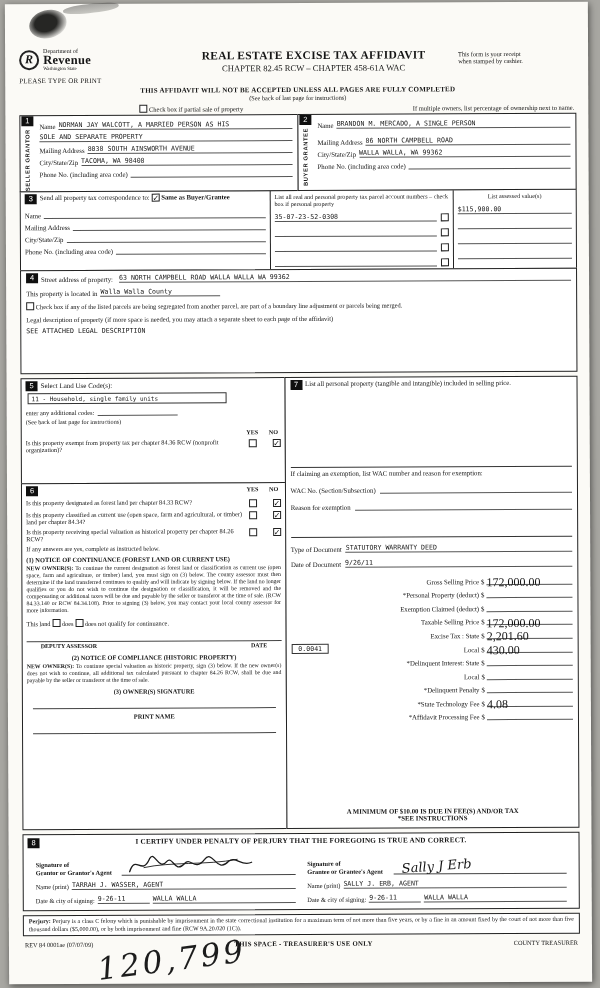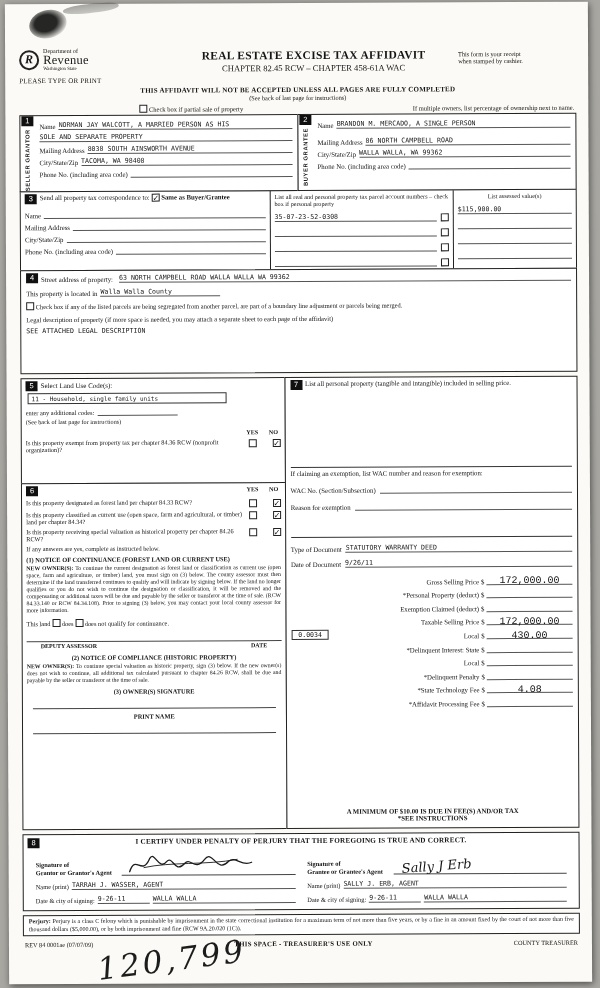--- a/index.html
+++ b/index.html
@@ -8,21 +8,21 @@
   .paper{position:absolute;left:7px;top:3px;width:583px;height:980px;background:#fbfaf6;box-shadow:1px 2px 7px rgba(0,0,0,.55);transform:rotate(-0.25deg);padding:36px 12px 6px 14px}
   .smudge{position:absolute;top:6px;left:24px;width:38px;height:28px;background:radial-gradient(ellipse at 45% 45%,#262624 0 38%,rgba(38,38,36,.4) 62%,transparent 78%);border-radius:50%;transform:rotate(-14deg)}
   .smudge2{position:absolute;top:0;left:58px;width:56px;height:9px;background:linear-gradient(#3a3a38,#8a8a84);opacity:.45;border-radius:45%;transform:rotate(-6deg)}
 
   .hdr{display:flex;align-items:flex-start;margin-top:8px}
   .logo-col{width:150px}
   .logo-row{display:flex;align-items:center;gap:4px}
   .logo-circle{width:20px;height:20px;border:2px solid #222;border-radius:50%;display:flex;align-items:center;justify-content:center;font-weight:bold;font-style:italic;font-size:12px;flex:0 0 auto}
   .logo-txt{line-height:1}
   .logo-dept{font-size:6px}
-  .logo-rev{font-size:12.5px;font-weight:normal;letter-spacing:.3px}
+  .logo-rev{font-size:12.5px;font-weight:bold;letter-spacing:.3px}
   .logo-sub{font-size:4.8px}
   .ptp{font-size:7px;margin-top:6px;letter-spacing:.2px}
   .title-col{flex:1;text-align:center;padding-top:2px}
   .title{font-size:11.5px;font-weight:bold;letter-spacing:.3px}
   .subtitle{font-size:8.6px;margin-top:2px}
   .receipt{width:118px;font-size:6.3px;white-space:pre-line;padding-top:4px}
   .warn{text-align:center;font-size:7px;font-weight:bold;margin-top:2px;letter-spacing:.2px}
   .seeback{text-align:center;font-size:6.3px}
   .subrow{display:flex;justify-content:space-between;font-size:6.5px;margin:3px 2px 2px;align-items:center}
   .subrow .left{margin-left:118px}
@@ -71,21 +71,21 @@
   .sigline{border-bottom:1px solid #444;height:12px;margin:2px 6px 0}
   .sigcap{text-align:center;font-size:6.4px;font-weight:bold;margin-top:4px}
 
   .s7block1{min-height:88px;border-bottom:1px solid #333;font-size:6.8px;padding-bottom:2px}
   .s7block2{min-height:70px;border-bottom:1px solid #333;font-size:6.8px;padding:2px 0 4px}
   .docrow{display:flex;align-items:flex-end;font-size:6.8px;margin-top:6px}
   .docval{flex:1;border-bottom:1px solid #555;margin-left:4px;font-family:"DejaVu Sans Mono",monospace;font-size:6.6px;height:9px}
   .fin{display:flex;align-items:flex-end;font-size:6.8px;margin-top:4px}
   .flab{flex:1;text-align:right;padding-right:2px;white-space:nowrap}
   .dol{padding-right:2px}
-  .fval{width:86px;border-bottom:1px solid #555;text-align:center;font-family:Liberation Mono, monospace;font-size:10px;height:9.5px}
+  .fval{width:86px;border-bottom:1px solid #555;text-align:left;font-family:Liberation Serif, serif;font-size:12px;height:9.5px}
   .rate{border:1px solid #333;font-size:6.6px;padding:0 6px;font-family:"DejaVu Sans Mono",monospace;flex:0 0 auto}
   .minnote{margin-top:auto;text-align:center;font-size:6.8px;font-weight:bold;padding-bottom:4px}
 
   .sec8{border:1px solid #222;margin-top:4px;background:#fff;position:relative;padding:3px 6px 6px;min-height:76px}
   .certify{text-align:center;font-size:7.2px;font-weight:bold;letter-spacing:.2px}
   .sigrow{display:flex;margin-top:6px}
   .sigcol{flex:1;padding:0 6px;font-size:6.4px}
   .sighdr{display:flex;align-items:flex-end}
   .siglabs{width:86px;line-height:7.5px}
   .sigarea{flex:1;border-bottom:1px solid #444;position:relative;height:24px}
@@ -385,21 +385,26 @@
         <span class="flab">Exemption Claimed (deduct)</span>
           <span class="dol">$</span>
           <span class="fval"></span>
       </div>
       <div class="fin">
         <span class="flab">Taxable Selling Price</span>
           <span class="dol">$</span>
           <span class="fval">172,000.00</span>
       </div>
       <div class="fin">
-        <span class="rate">0.0034</span>
+        <span class="flab">Excise Tax : State</span>
+          <span class="dol">$</span>
+          <span class="fval">2,201.60</span>
+      </div>
+      <div class="fin">
+        <span class="rate">0.0041</span>
         <span class="flab">Local</span>
           <span class="dol">$</span>
           <span class="fval">430.00</span>
       </div>
       <div class="fin">
         <span class="flab">*Delinquent Interest: State</span>
           <span class="dol">$</span>
           <span class="fval"></span>
       </div>
       <div class="fin">

